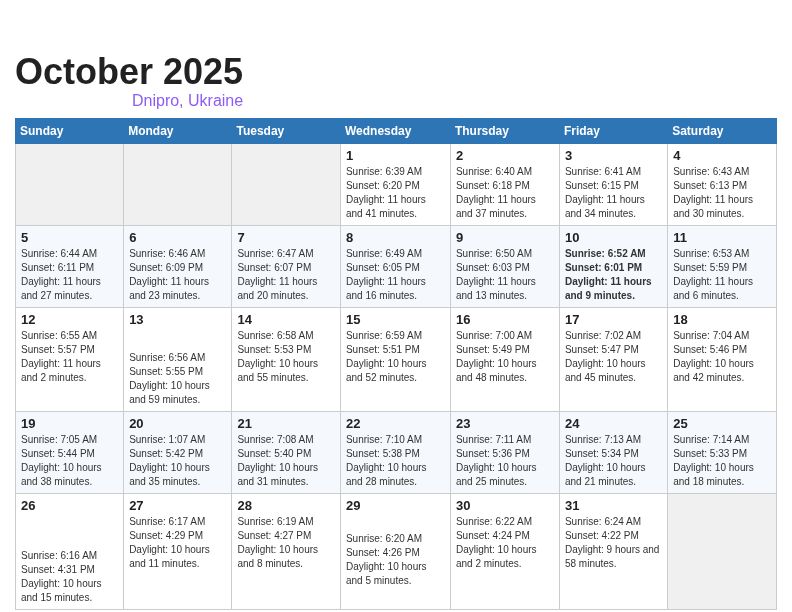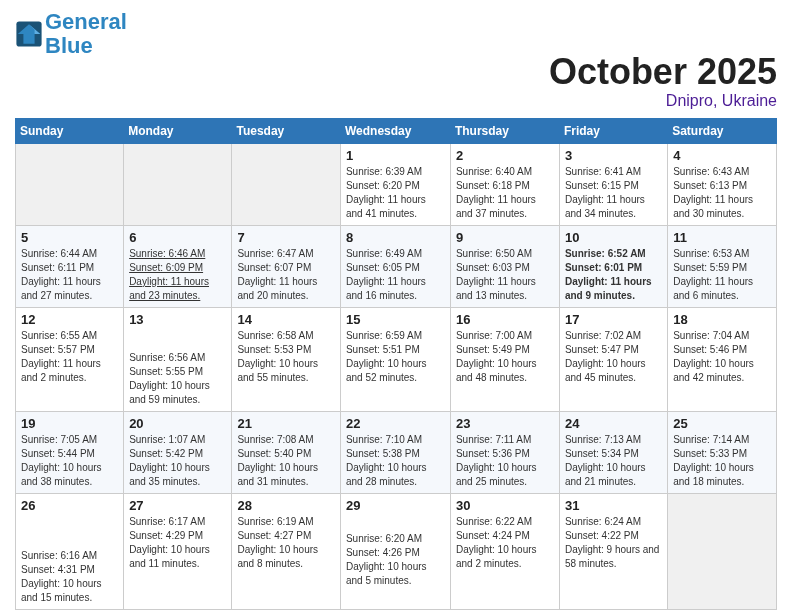--- a/index.html
+++ b/index.html
@@ -43,21 +43,21 @@
       margin-top: 42px;
     }
     .month-title {
       font-size: 36px;
       font-weight: bold;
       color: #222;
       line-height: 1.1;
     }
     .subtitle {
       font-size: 16px;
-      color: #4c1d95;
+      color: #8b5cf6;
     }
     .calendar-table {
       width: 100%;
       border-collapse: collapse;
       font-size: 11px;
     }
     .calendar-table th {
       background-color: #2e75b6;
       color: #fff;
       padding: 5px 4px;
@@ -93,32 +93,20 @@
     }
     .row-alt td {
       background: #eaf1f8;
     }
   </style>
 </head>
 <body>
 
 <div class="container">
   <div class="header">
-    <div class="logo">
-      <svg class="logo-icon" viewBox="0 0 40 40">
-        <rect x="2" y="2" width="36" height="36" rx="4" fill="#1a5276"></rect>
-        <polygon points="20,6 36,20 28,20 28,34 12,34 12,20 4,20" fill="#2e86c1"></polygon>
-        <polygon points="20,6 36,20 28,20 28,14 20,6" fill="#5dade2"></polygon>
-      </svg>
-      <div>
-        <div class="logo-text">
-          <span>General</span><br><span style="color:#2e86c1">Blue</span>
-        </div>
-      </div>
-    </div>
     <div class="title-block">
       <div class="month-title">October 2025</div>
       <div class="subtitle">Dnipro, Ukraine</div>
     </div>
   </div>
 
   <table class="calendar-table">
     <thead>
       <tr id="weekday-header">
           <th>Sunday</th>
@@ -162,21 +150,21 @@
         </tr>
         <tr class="row-alt">
           <td>
             <div class="day-number">5</div>
             <div class="day-info" style="white-space: pre-line;">Sunrise: 6:44 AM
 Sunset: 6:11 PM
 Daylight: 11 hours and 27 minutes.</div>
           </td>
           <td>
             <div class="day-number">6</div>
-            <div class="day-info" style="white-space: pre-line; text-decoration: underline;">Sunrise: 6:46 AM
+            <div class="day-info" style="white-space: pre-line;">Sunrise: 6:46 AM
 Sunset: 6:09 PM
 Daylight: 11 hours and 23 minutes.</div>
           </td>
           <td>
             <div class="day-number">7</div>
             <div class="day-info" style="white-space: pre-line;">Sunrise: 6:47 AM
 Sunset: 6:07 PM
 Daylight: 11 hours and 20 minutes.</div>
           </td>
           <td>

